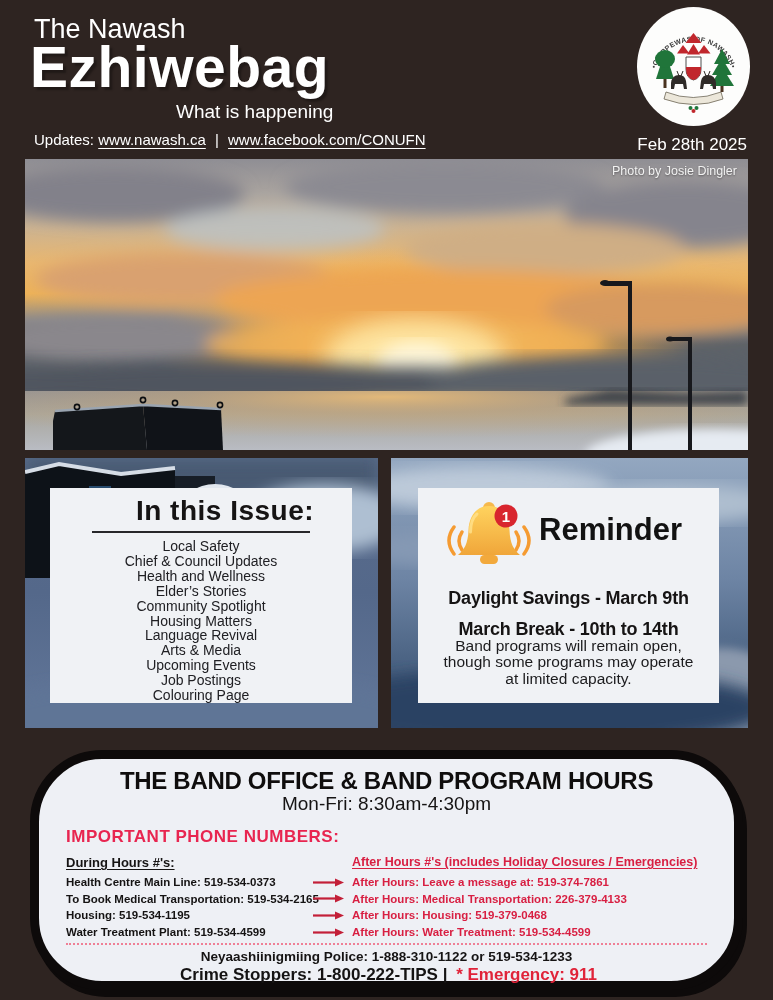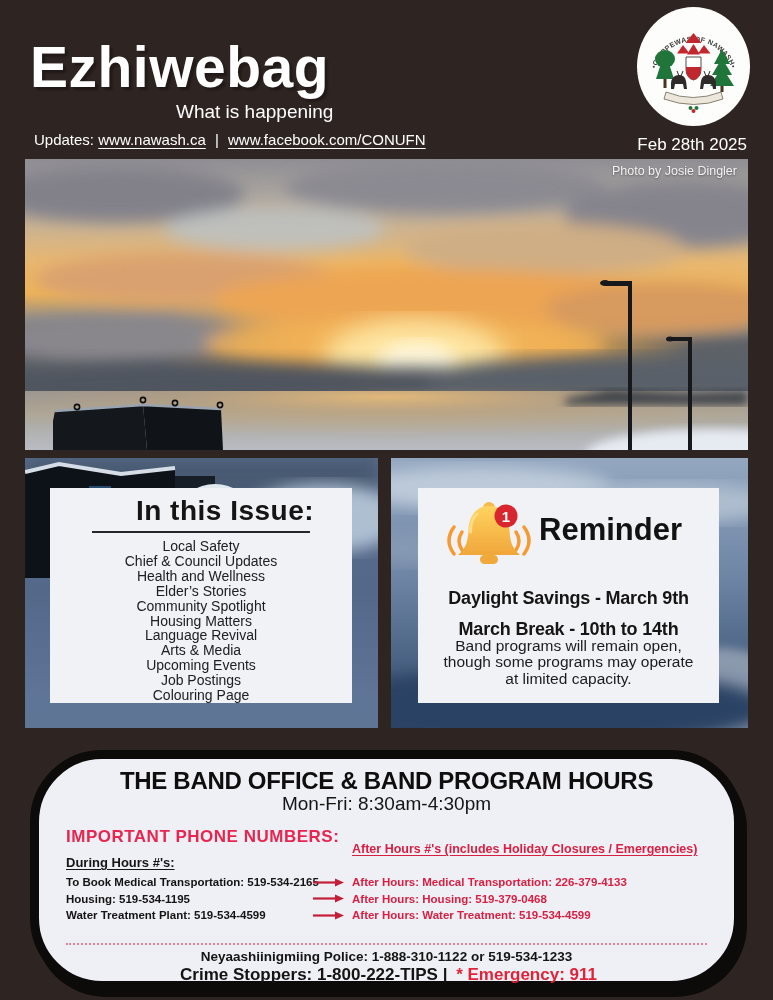--- a/index.html
+++ b/index.html
@@ -49,39 +49,40 @@
   .hours{position:absolute;left:30px;top:750px;width:713px;height:240px;box-sizing:border-box;
          background:#eef0f5;border:9px solid #0d0a0a;border-radius:72px;
          box-shadow:4px 7px 0 #0d0a0a;}
   .hours-title{position:absolute;top:8px;left:0;width:100%;text-align:center;
                font-size:24px;font-weight:bold;letter-spacing:-.3px;color:#0f0d0d;}
   .hours-sub{position:absolute;top:34px;left:0;width:100%;text-align:center;font-size:19px;}
   .imp-title{position:absolute;left:27px;top:68px;font-size:17px;font-weight:bold;
              letter-spacing:.5px;color:#e82550;}
   .col-head-left{position:absolute;left:27px;top:96px;font-size:13px;font-weight:bold;
                  text-decoration:underline;text-underline-offset:2px;}
-  .col-head-right{position:absolute;left:313px;top:83px;font-size:12.5px;font-weight:bold;
+  .col-head-right{position:absolute;left:313px;top:96px;font-size:12.5px;font-weight:bold;
                   color:#d81f42;text-decoration:underline;text-underline-offset:2px;text-align:center;}
   .phone-rows{position:absolute;left:27px;top:115px;right:8px;}
   .phone-row{display:grid;grid-template-columns:247px 39px 1fr;align-items:center;height:16.6px;}
   .phone-during{font-size:11.5px;font-weight:bold;color:#151313;white-space:nowrap;}
   .phone-after{font-size:11.5px;font-weight:bold;color:#d81f42;white-space:nowrap;}
   .arrow-cell{display:flex;align-items:center;}
   .dotted-rule{position:absolute;left:27px;right:27px;top:184px;border-top:2px dotted #ef7f95;}
   .police-line{position:absolute;top:190px;left:0;width:100%;text-align:center;
                font-size:13.5px;font-weight:bold;color:#151313;}
   .crime-line{position:absolute;top:206px;left:2px;width:100%;text-align:center;
               font-size:17px;font-weight:bold;color:#151313;}
   .crime-line .red{color:#e02339;margin-left:4px;}
 </style>
 </head>
 <body>
 
 <div class="page">
 
+  <div class="pretitle">The Nawash</div>
   <div class="main-title">Ezhiwebag</div>
   <div class="subtitle">What is happening</div>
 
   <div class="updates">
     <span>Updates:</span>
     <a href="#">www.nawash.ca</a>
     <span class="sep">|</span>
     <a href="#">www.facebook.com/CONUFN</a>
   </div>
 
@@ -322,20 +323,30 @@
 
   <div class="hours">
     <div class="hours-title">THE BAND OFFICE &amp; BAND PROGRAM HOURS</div>
     <div class="hours-sub">Mon-Fri: 8:30am-4:30pm</div>
     <div class="imp-title">IMPORTANT PHONE NUMBERS:</div>
     <div class="col-head-left">During Hours #'s:</div>
     <div class="col-head-right">After Hours #'s (includes Holiday Closures / Emergencies)</div>
 
     <div class="phone-rows">
 
+        <div class="phone-row">
+          <span class="phone-during">Health Centre Main Line: 519-534-0373</span>
+          <span class="arrow-cell">
+            <svg width="31" height="9" viewBox="0 0 31 9" aria-hidden="true">
+              <line x1="0" y1="4.5" x2="23" y2="4.5" stroke="#c31f38" stroke-width="2.2"></line>
+              <path d="M22,0.5 L31,4.5 L22,8.5 Z" fill="#c31f38"></path>
+            </svg>
+          </span>
+          <span class="phone-after">After Hours: Leave a message at: 519-374-7861</span>
+        </div>
 
         <div class="phone-row">
           <span class="phone-during">To Book Medical Transportation: 519-534-2165</span>
           <span class="arrow-cell">
             <svg width="31" height="9" viewBox="0 0 31 9" aria-hidden="true">
               <line x1="0" y1="4.5" x2="23" y2="4.5" stroke="#c31f38" stroke-width="2.2"></line>
               <path d="M22,0.5 L31,4.5 L22,8.5 Z" fill="#c31f38"></path>
             </svg>
           </span>
           <span class="phone-after">After Hours: Medical Transportation: 226-379-4133</span>

